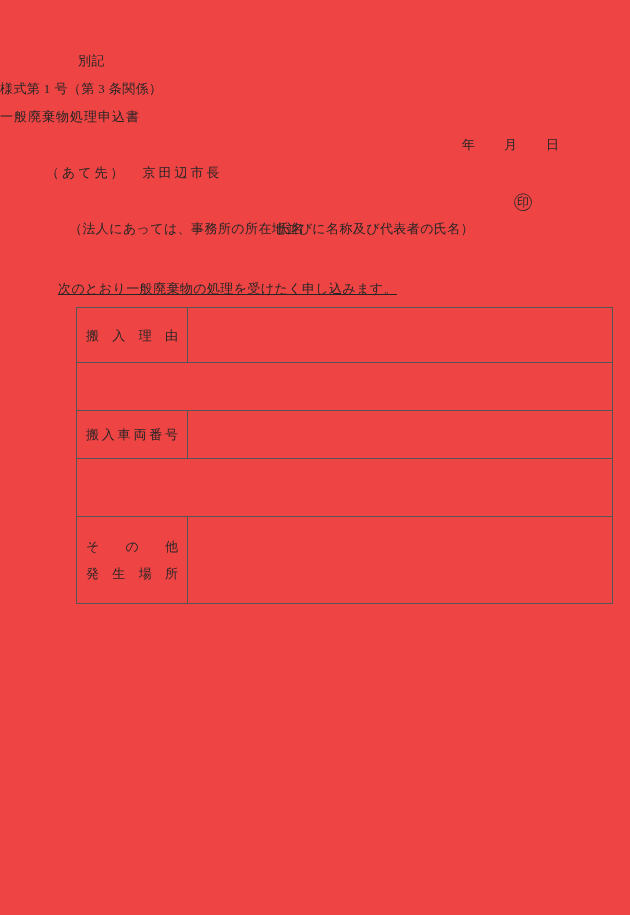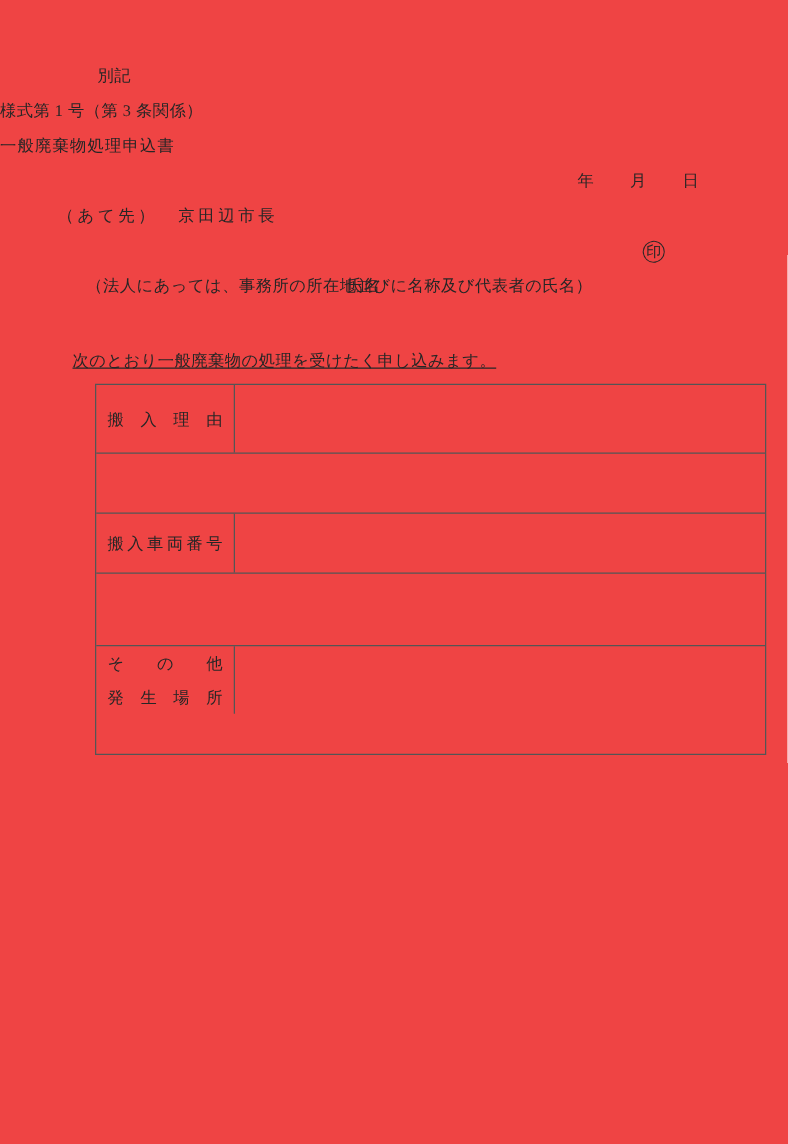--- a/index.html
+++ b/index.html
@@ -52,21 +52,21 @@
     margin: 4px 0 0 76px;
     width: 537px;
     border: 1px solid #555;
     box-sizing: border-box;
   }
   .trow {
     display: flex;
     border-bottom: 1px solid #555;
     box-sizing: border-box;
   }
-  .trow:last-child { border-bottom: none; flex-direction: column; }
+  .trow:last-child { border-bottom: none; }
   .r1 { height: 55px; }
   .r2 { height: 48px; }
   .r3 { height: 48px; }
   .r4 { height: 48px; }
   .r5 { height: 58px; }
   .r6 { height: 86px; }
   .tlabel {
     width: 111px;
     border-right: 1px solid #555;
     box-sizing: border-box;

